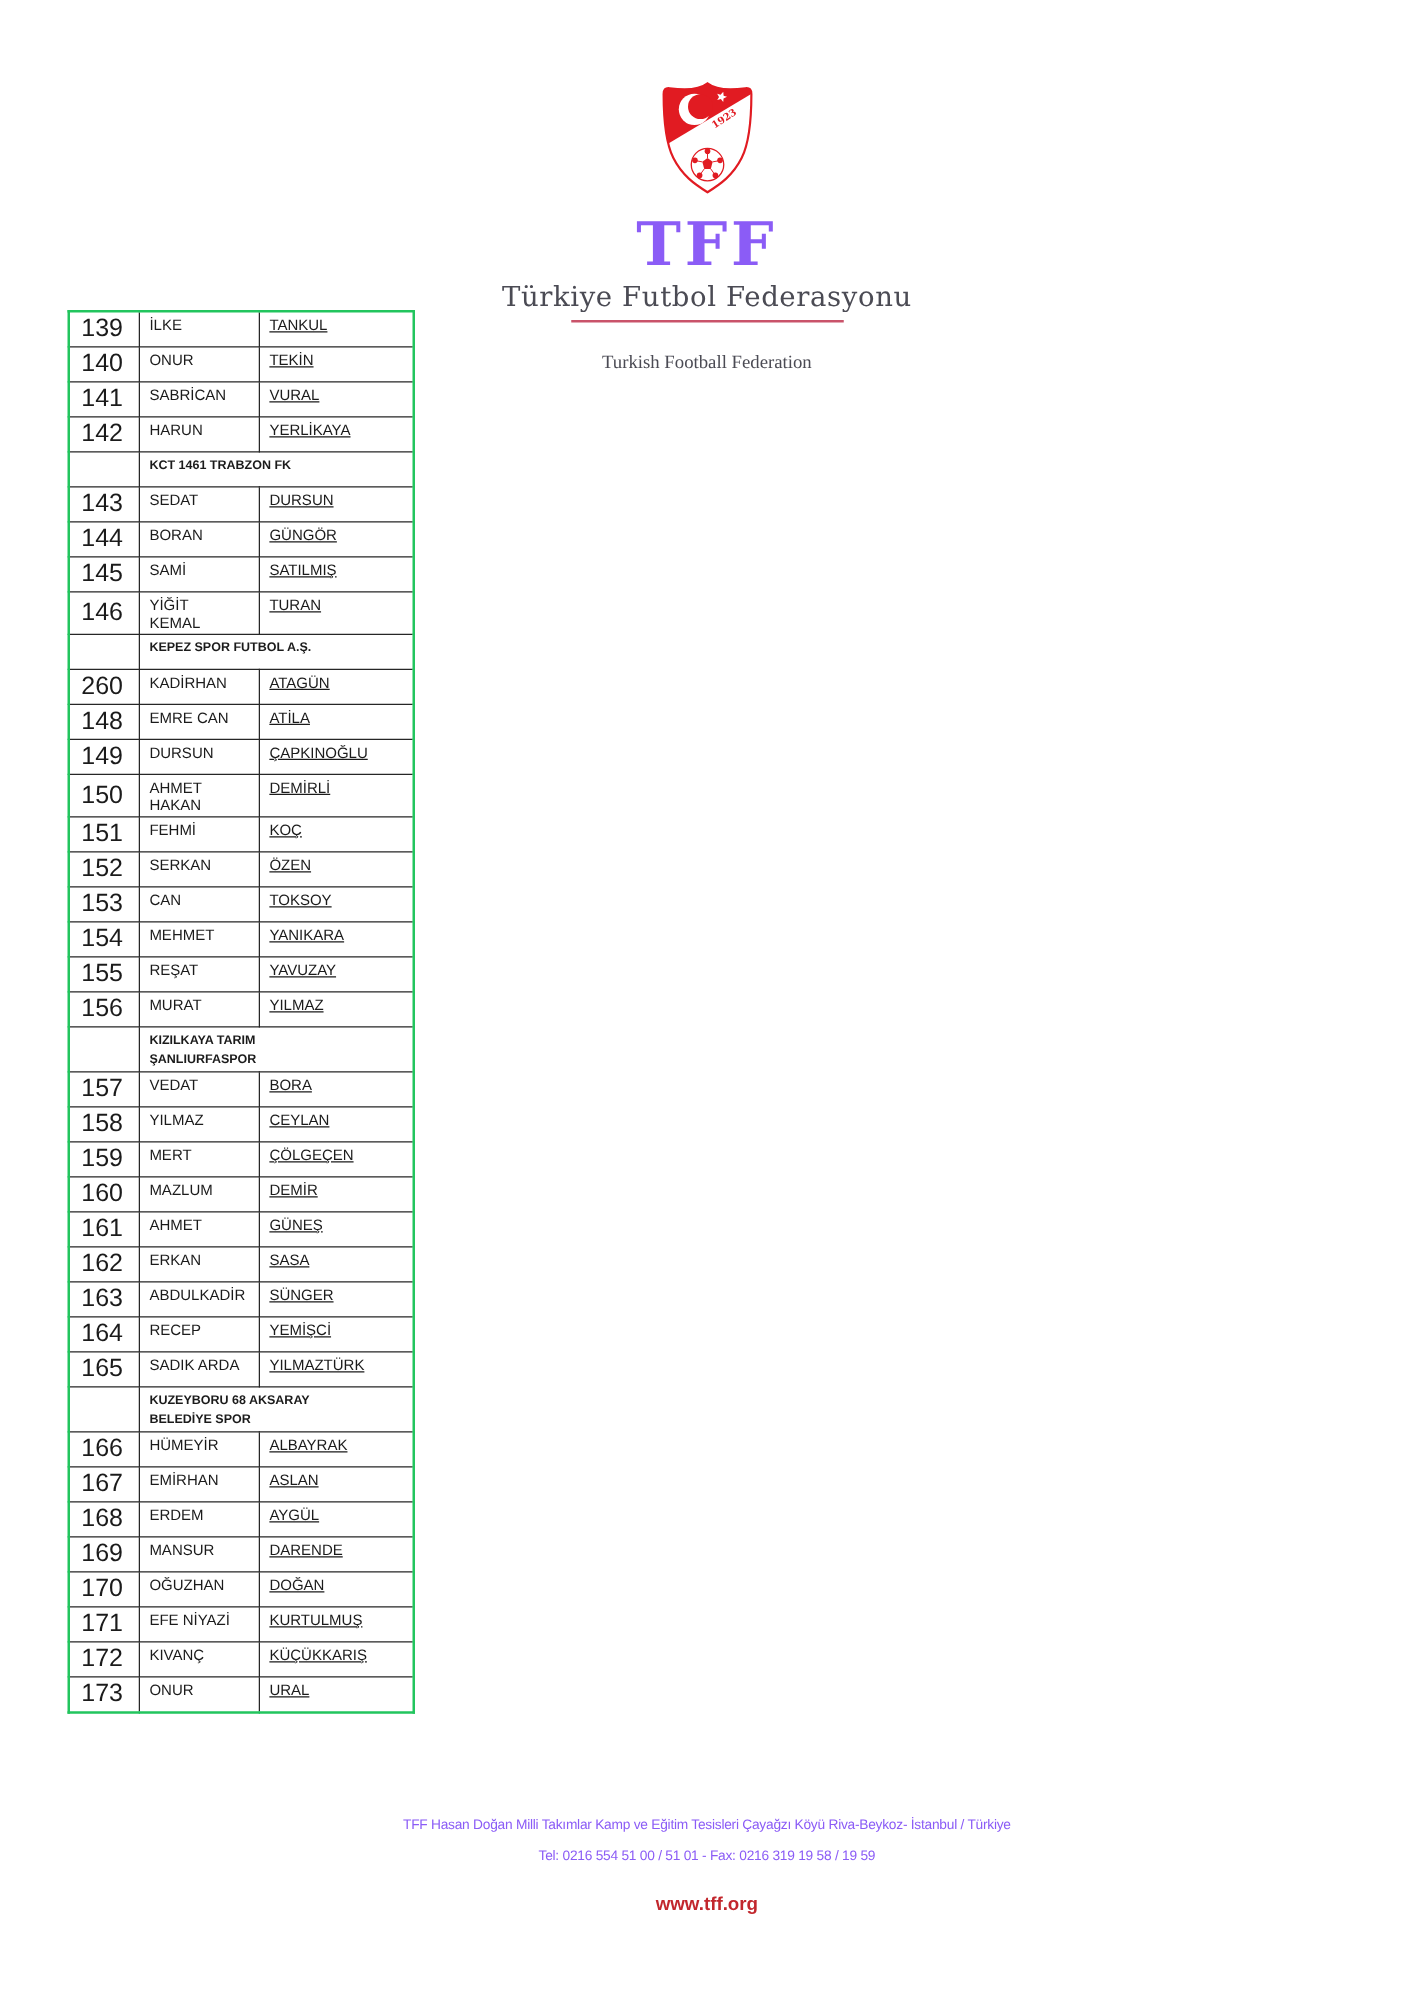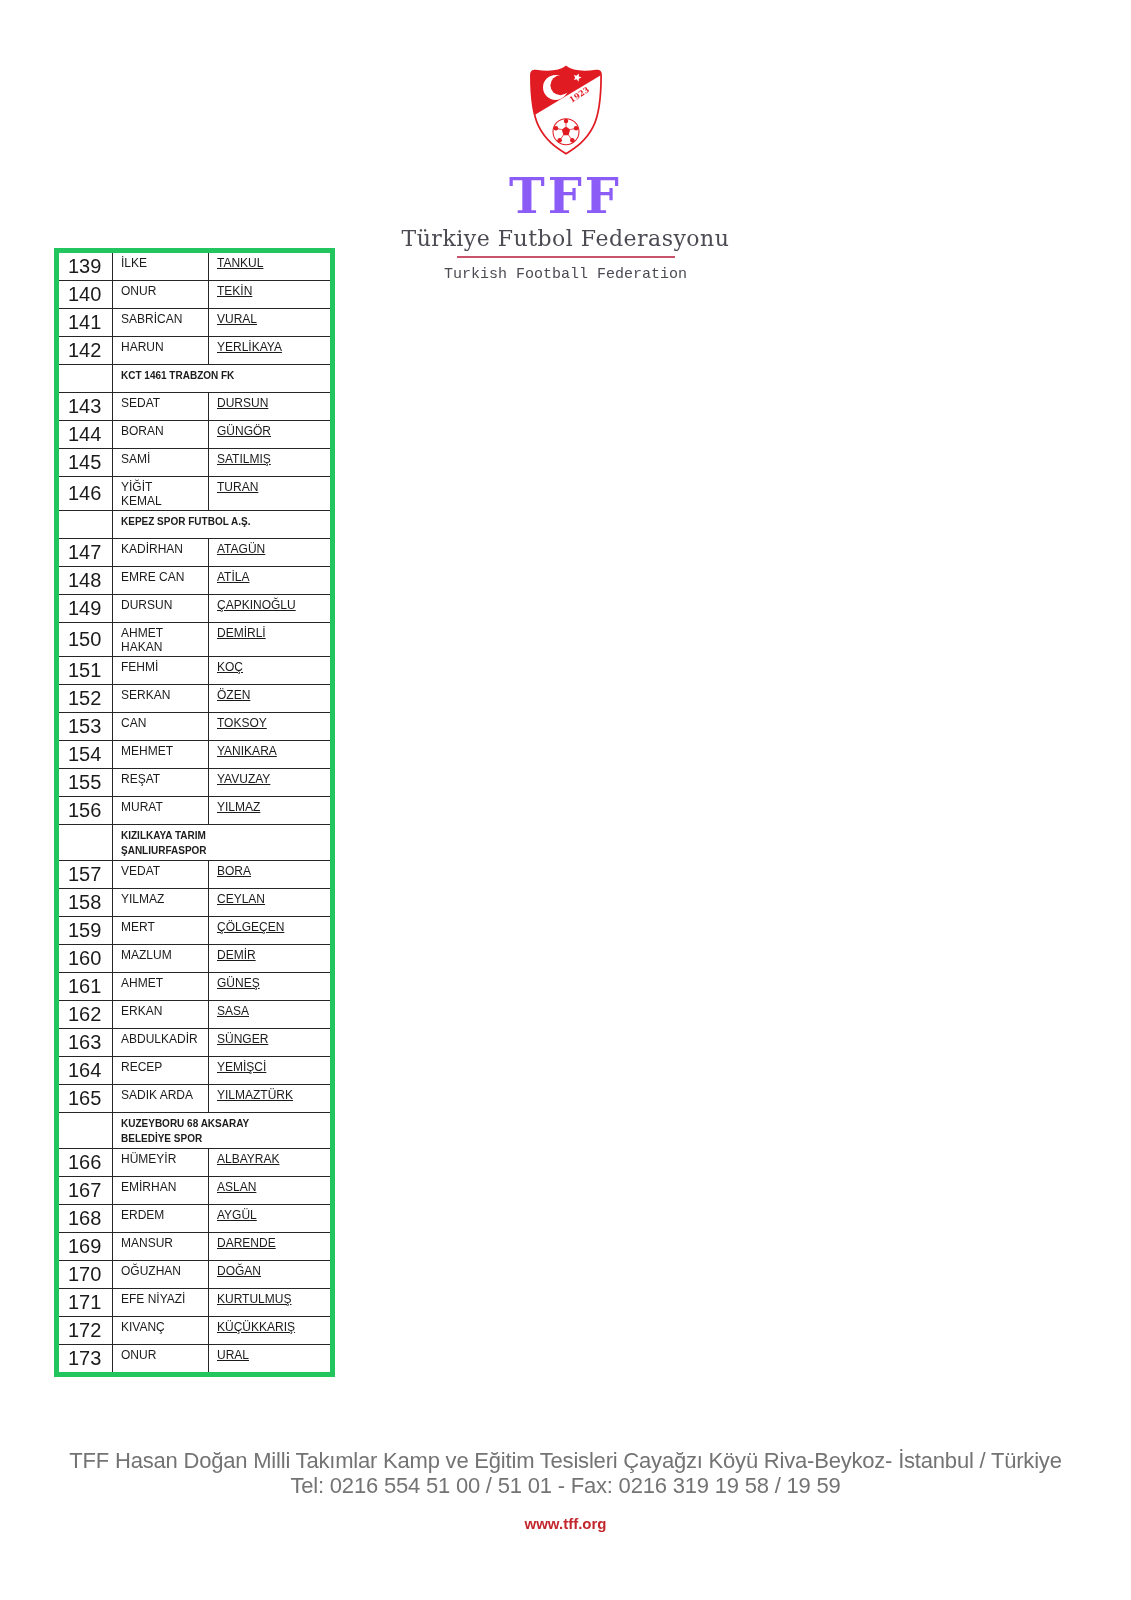--- a/index.html
+++ b/index.html
@@ -34,31 +34,31 @@
     letter-spacing:0.5px;
     color:#4b4b54;
     line-height:1.1;
   }
   .title-underline {
     width:218px; height:2px;
     margin:5px auto 0 auto;
     background:#c9536a;
   }
   .title-en {
-    margin-top:8px;
-    font-family:Liberation Mono, monospace;
+    margin-top:24px;
+    font-family:Liberation Serif, serif;
     font-size:15px;
     color:#4b4b54;
   }
 
   
   .roster {
     position:absolute; left:54px; top:248px;
     border-collapse:collapse;
-    border:5px solid #22c55e;
+    border:2px solid #22c55e;
   }
   .roster td {
     border:1px solid #262626;
     color:#1b1b1b;
     height:28px;
   }
   .roster td.no {
     width:56px;
     font-size:20px;
     padding:2px 2px 2px 9px;
@@ -90,23 +90,23 @@
     white-space:pre-line;
     line-height:14.5px;
   }
 
   
   .footer {
     position:absolute; left:0; top:1448px; width:1131px;
     text-align:center;
   }
   .footer-address, .footer-contact {
-    font-size:22px;
+    font-size:11px;
     letter-spacing:-0.2px;
-    color:#737373;
+    color:#8b5cf6;
     line-height:25px;
   }
   .footer-site {
     margin-top:17px;
     font-size:15px;
     font-weight:bold;
     color:#c2272d;
   }
 </style>
 </head>
@@ -203,21 +203,21 @@
           <td class="no">146</td>
           <td class="first">YİĞİT
 KEMAL</td>
           <td class="last">TURAN</td>
         </tr>
         <tr>
           <td class="no"></td>
           <td class="club-name" colspan="2">KEPEZ SPOR FUTBOL A.Ş.</td>
         </tr>
         <tr>
-          <td class="no">147</td>
+          <td class="no">260</td>
           <td class="first">KADİRHAN</td>
           <td class="last">ATAGÜN</td>
         </tr>
         <tr>
           <td class="no">148</td>
           <td class="first">EMRE CAN</td>
           <td class="last">ATİLA</td>
         </tr>
         <tr>
           <td class="no">149</td>

